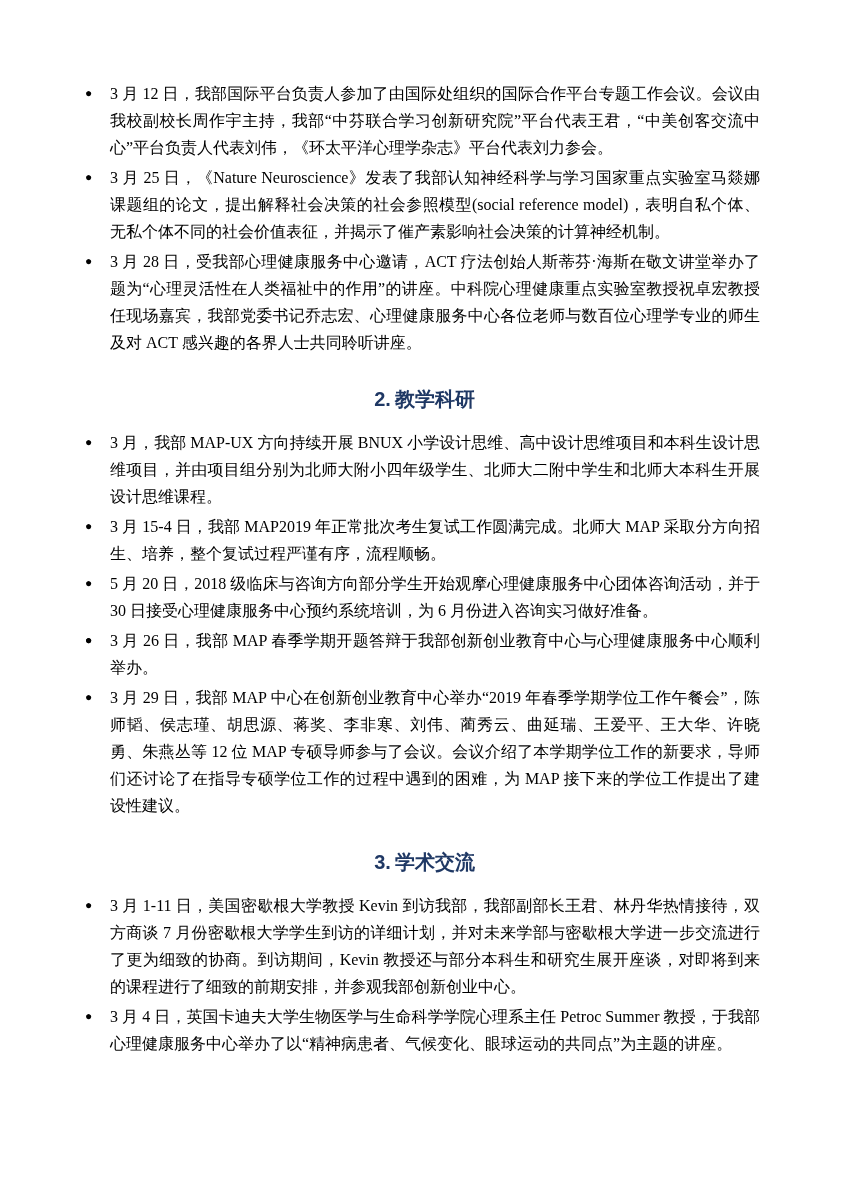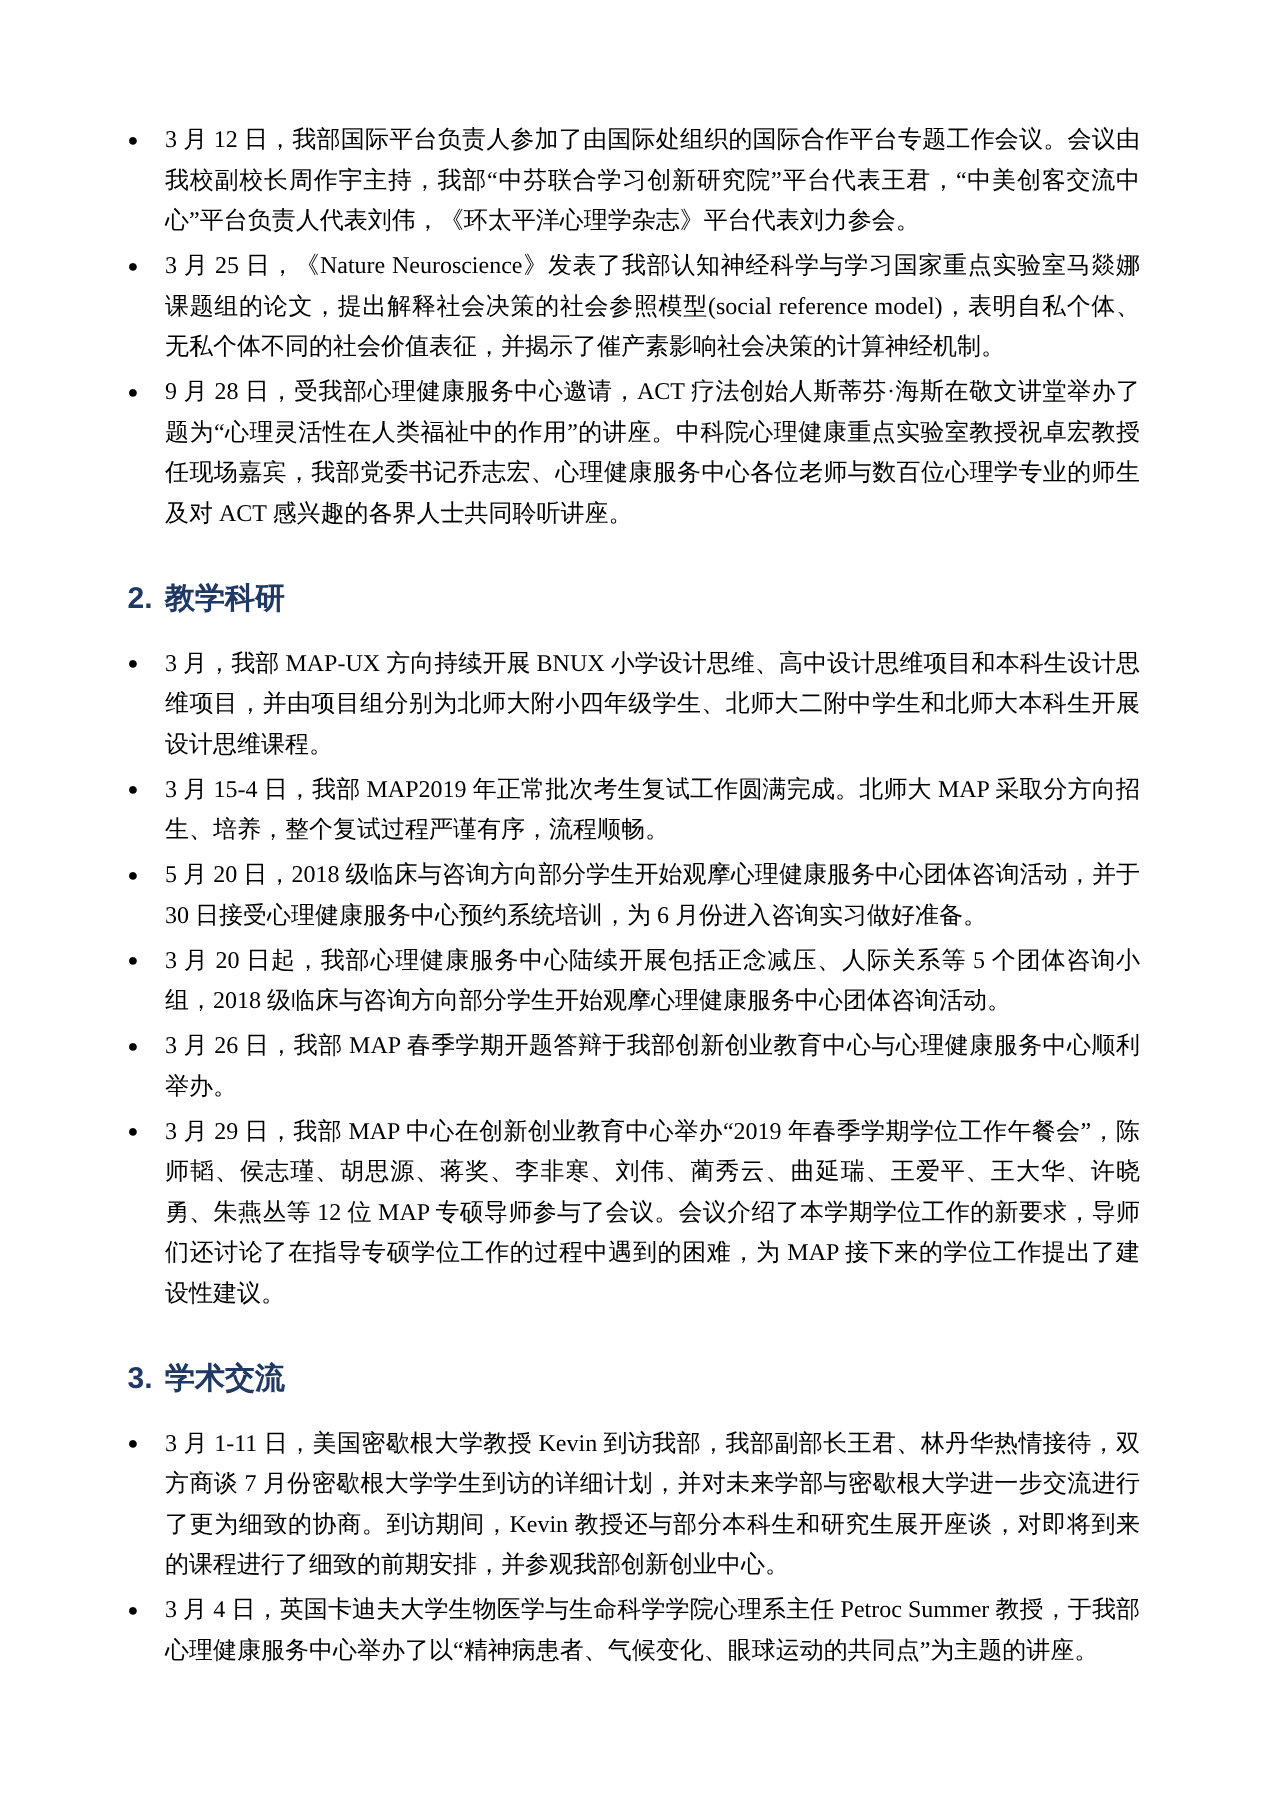--- a/index.html
+++ b/index.html
@@ -21,20 +21,21 @@
     overflow: hidden;
   }
   .doc-section { margin: 0; }
   .section-heading {
     font-family: "Liberation Sans", "DejaVu Sans", sans-serif;
     font-size: 20px;
     font-weight: bold;
     color: var(--heading-color, #1F3864);
     margin: 31px 0 17px 0;
     line-height: 1.25;
+    text-align: center;
   }
   .section-number {
     display: inline-block;
     min-width: 25px;
   }
   .bullet-list {
     list-style: none;
     margin: 0;
     padding: 0;
   }
@@ -68,21 +69,21 @@
           <span class="item-text">3 月 12 日，我部国际平台负责人参加了由国际处组织的国际合作平台专题工作会议。会议由我校副校长周作宇主持，我部“中芬联合学习创新研究院”平台代表王君，“中美创客交流中心”平台负责人代表刘伟，《环太平洋心理学杂志》平台代表刘力参会。</span>
         </li>
 
         <li class="bullet-item">
           <span class="bullet">●</span>
           <span class="item-text">3 月 25 日，《Nature Neuroscience》发表了我部认知神经科学与学习国家重点实验室马燚娜课题组的论文，提出解释社会决策的社会参照模型(social reference model)，表明自私个体、无私个体不同的社会价值表征，并揭示了催产素影响社会决策的计算神经机制。</span>
         </li>
 
         <li class="bullet-item">
           <span class="bullet">●</span>
-          <span class="item-text">9 月 28 日，受我部心理健康服务中心邀请，ACT 疗法创始人斯蒂芬·海斯在敬文讲堂举办了题为“心理灵活性在人类福祉中的作用”的讲座。中科院心理健康重点实验室教授祝卓宏教授任现场嘉宾，我部党委书记乔志宏、心理健康服务中心各位老师与数百位心理学专业的师生及对 ACT 感兴趣的各界人士共同聆听讲座。</span>
+          <span class="item-text">3 月 28 日，受我部心理健康服务中心邀请，ACT 疗法创始人斯蒂芬·海斯在敬文讲堂举办了题为“心理灵活性在人类福祉中的作用”的讲座。中科院心理健康重点实验室教授祝卓宏教授任现场嘉宾，我部党委书记乔志宏、心理健康服务中心各位老师与数百位心理学专业的师生及对 ACT 感兴趣的各界人士共同聆听讲座。</span>
         </li>
       </ul>
   </section>
 
   <section class="doc-section">
     <h2 class="section-heading">
       <span class="section-number">2.</span><span class="section-title">教学科研</span>
     </h2>
     <ul class="bullet-list">
 
@@ -96,21 +97,20 @@
           <span class="item-text">3 月 15-4 日，我部 MAP2019 年正常批次考生复试工作圆满完成。北师大 MAP 采取分方向招生、培养，整个复试过程严谨有序，流程顺畅。</span>
         </li>
 
         <li class="bullet-item">
           <span class="bullet">●</span>
           <span class="item-text">5 月 20 日，2018 级临床与咨询方向部分学生开始观摩心理健康服务中心团体咨询活动，并于 30 日接受心理健康服务中心预约系统培训，为 6 月份进入咨询实习做好准备。</span>
         </li>
 
         <li class="bullet-item">
           <span class="bullet">●</span>
-          <span class="item-text">3 月 20 日起，我部心理健康服务中心陆续开展包括正念减压、人际关系等 5 个团体咨询小组，2018 级临床与咨询方向部分学生开始观摩心理健康服务中心团体咨询活动。</span>
         </li>
 
         <li class="bullet-item">
           <span class="bullet">●</span>
           <span class="item-text">3 月 26 日，我部 MAP 春季学期开题答辩于我部创新创业教育中心与心理健康服务中心顺利举办。</span>
         </li>
 
         <li class="bullet-item">
           <span class="bullet">●</span>
           <span class="item-text">3 月 29 日，我部 MAP 中心在创新创业教育中心举办“2019 年春季学期学位工作午餐会”，陈师韬、侯志瑾、胡思源、蒋奖、李非寒、刘伟、蔺秀云、曲延瑞、王爱平、王大华、许晓勇、朱燕丛等 12 位 MAP 专硕导师参与了会议。会议介绍了本学期学位工作的新要求，导师们还讨论了在指导专硕学位工作的过程中遇到的困难，为 MAP 接下来的学位工作提出了建设性建议。</span>

